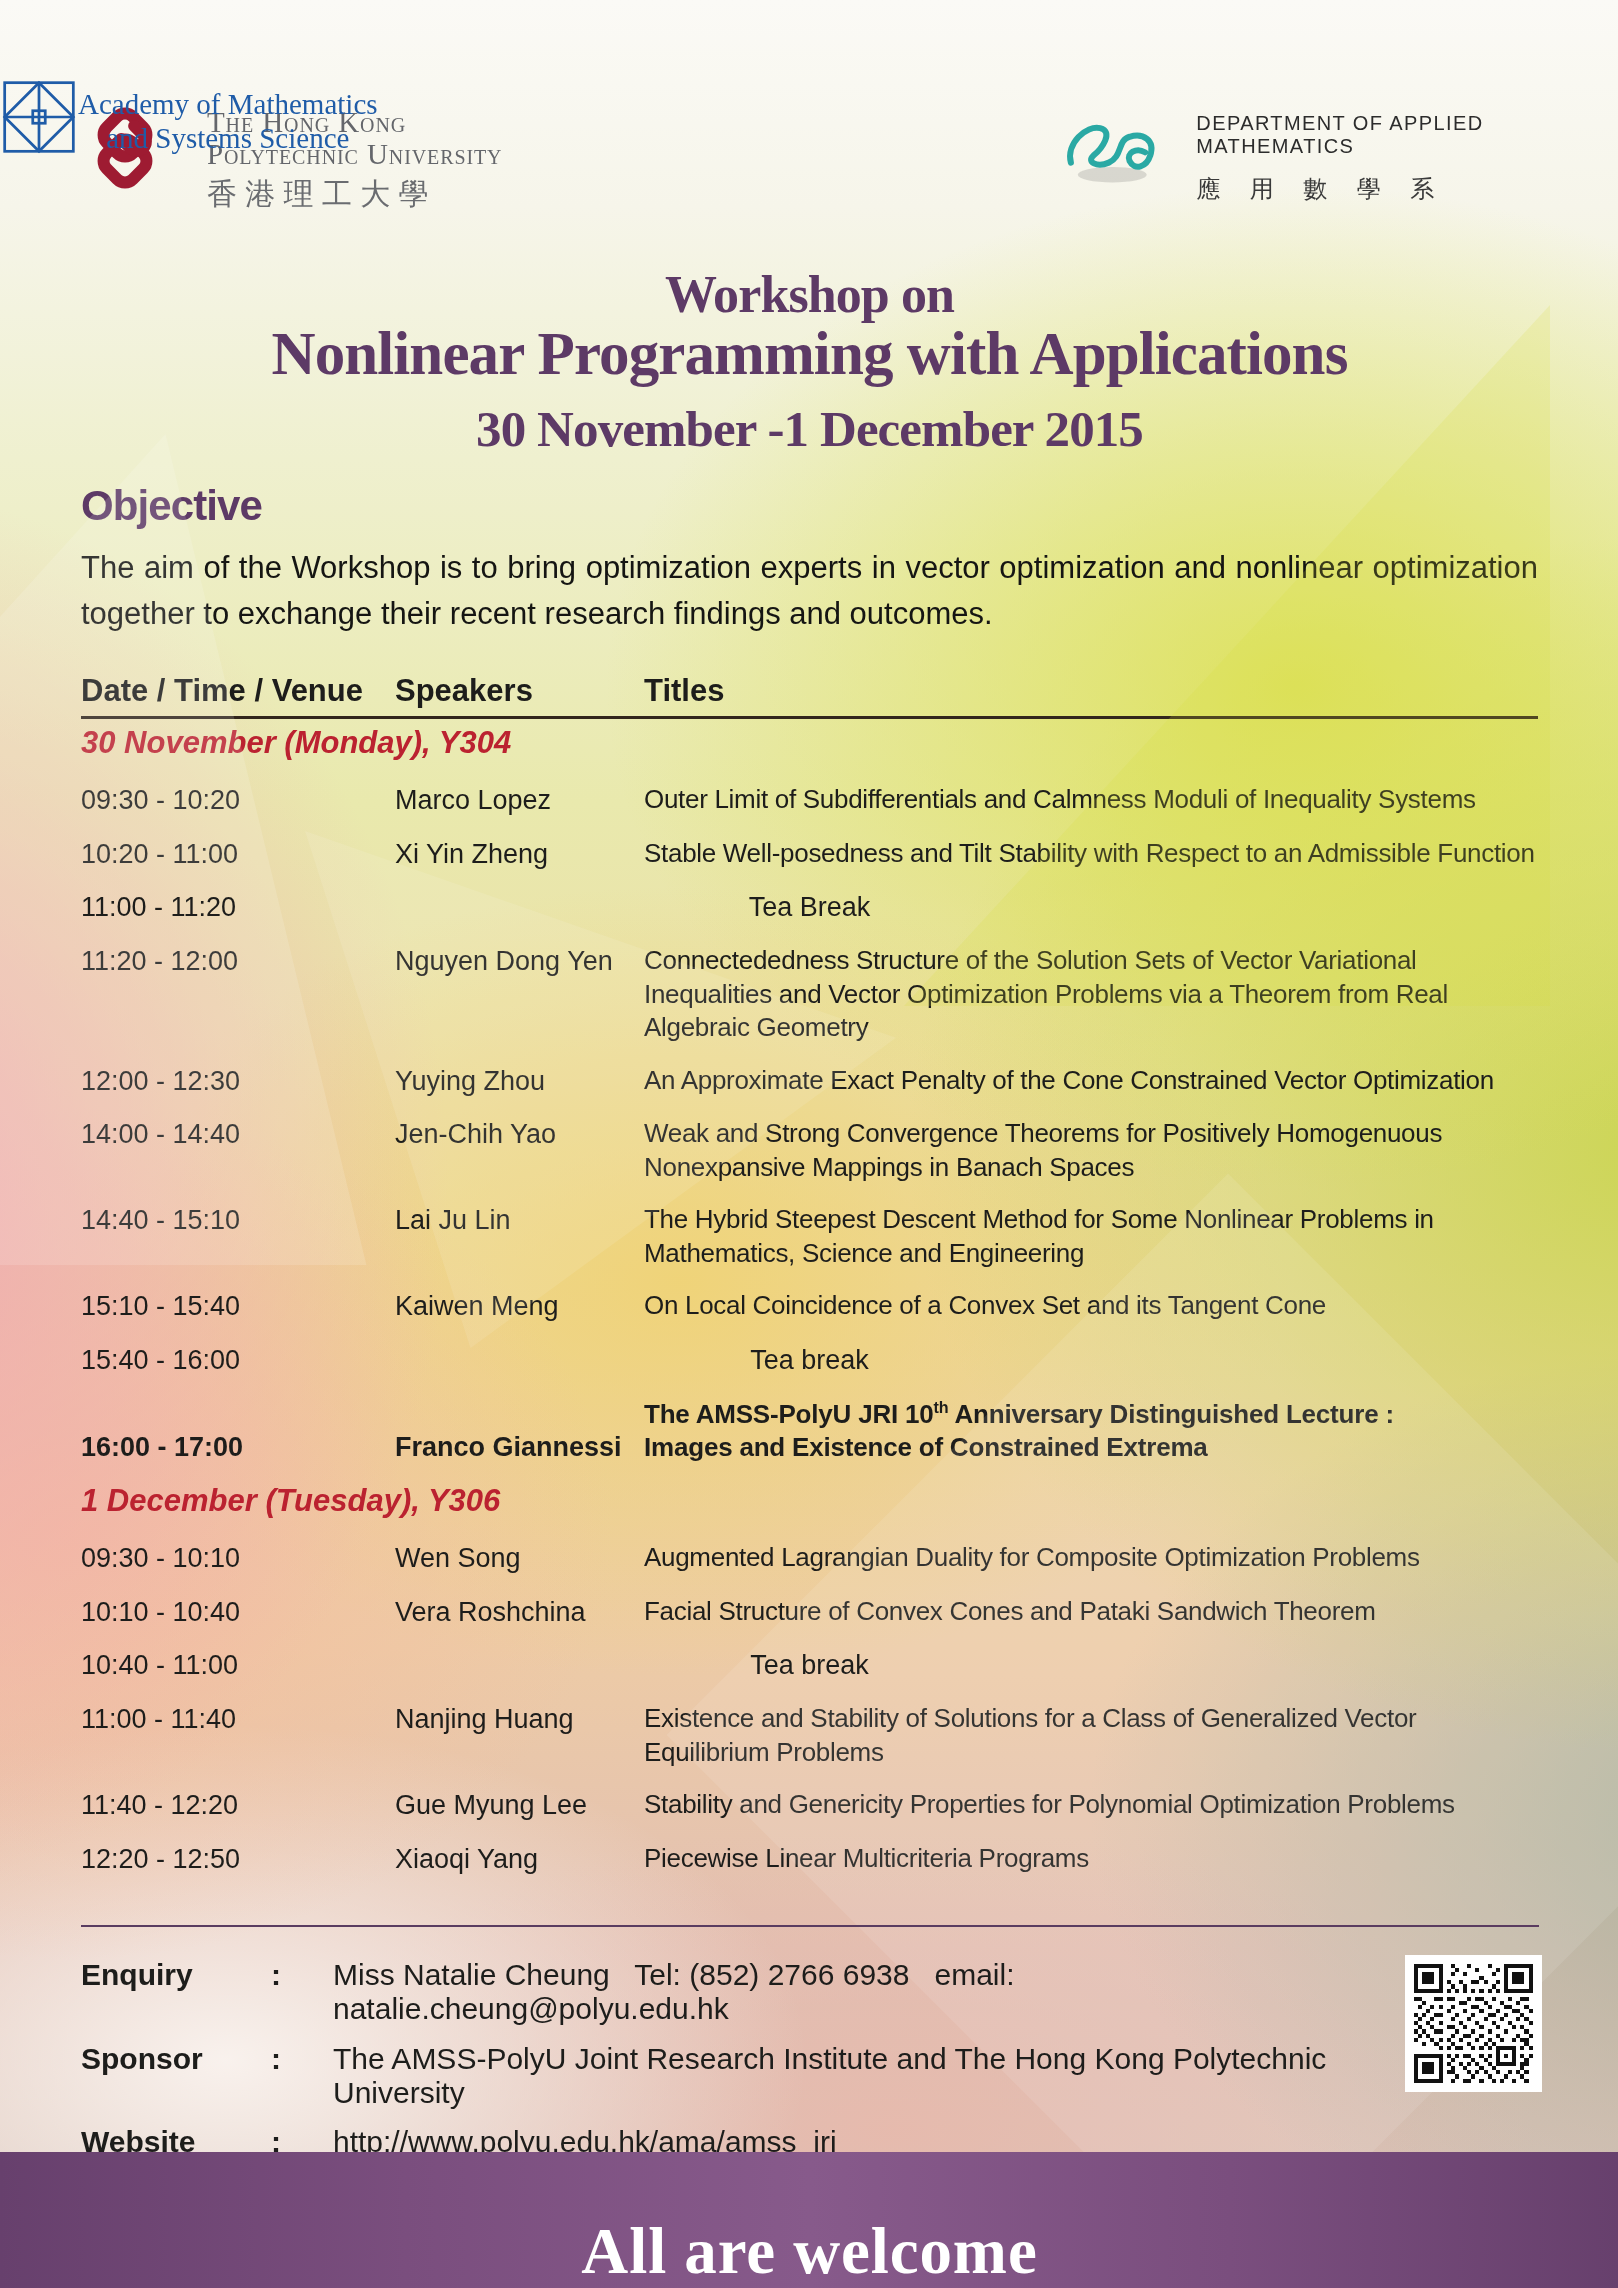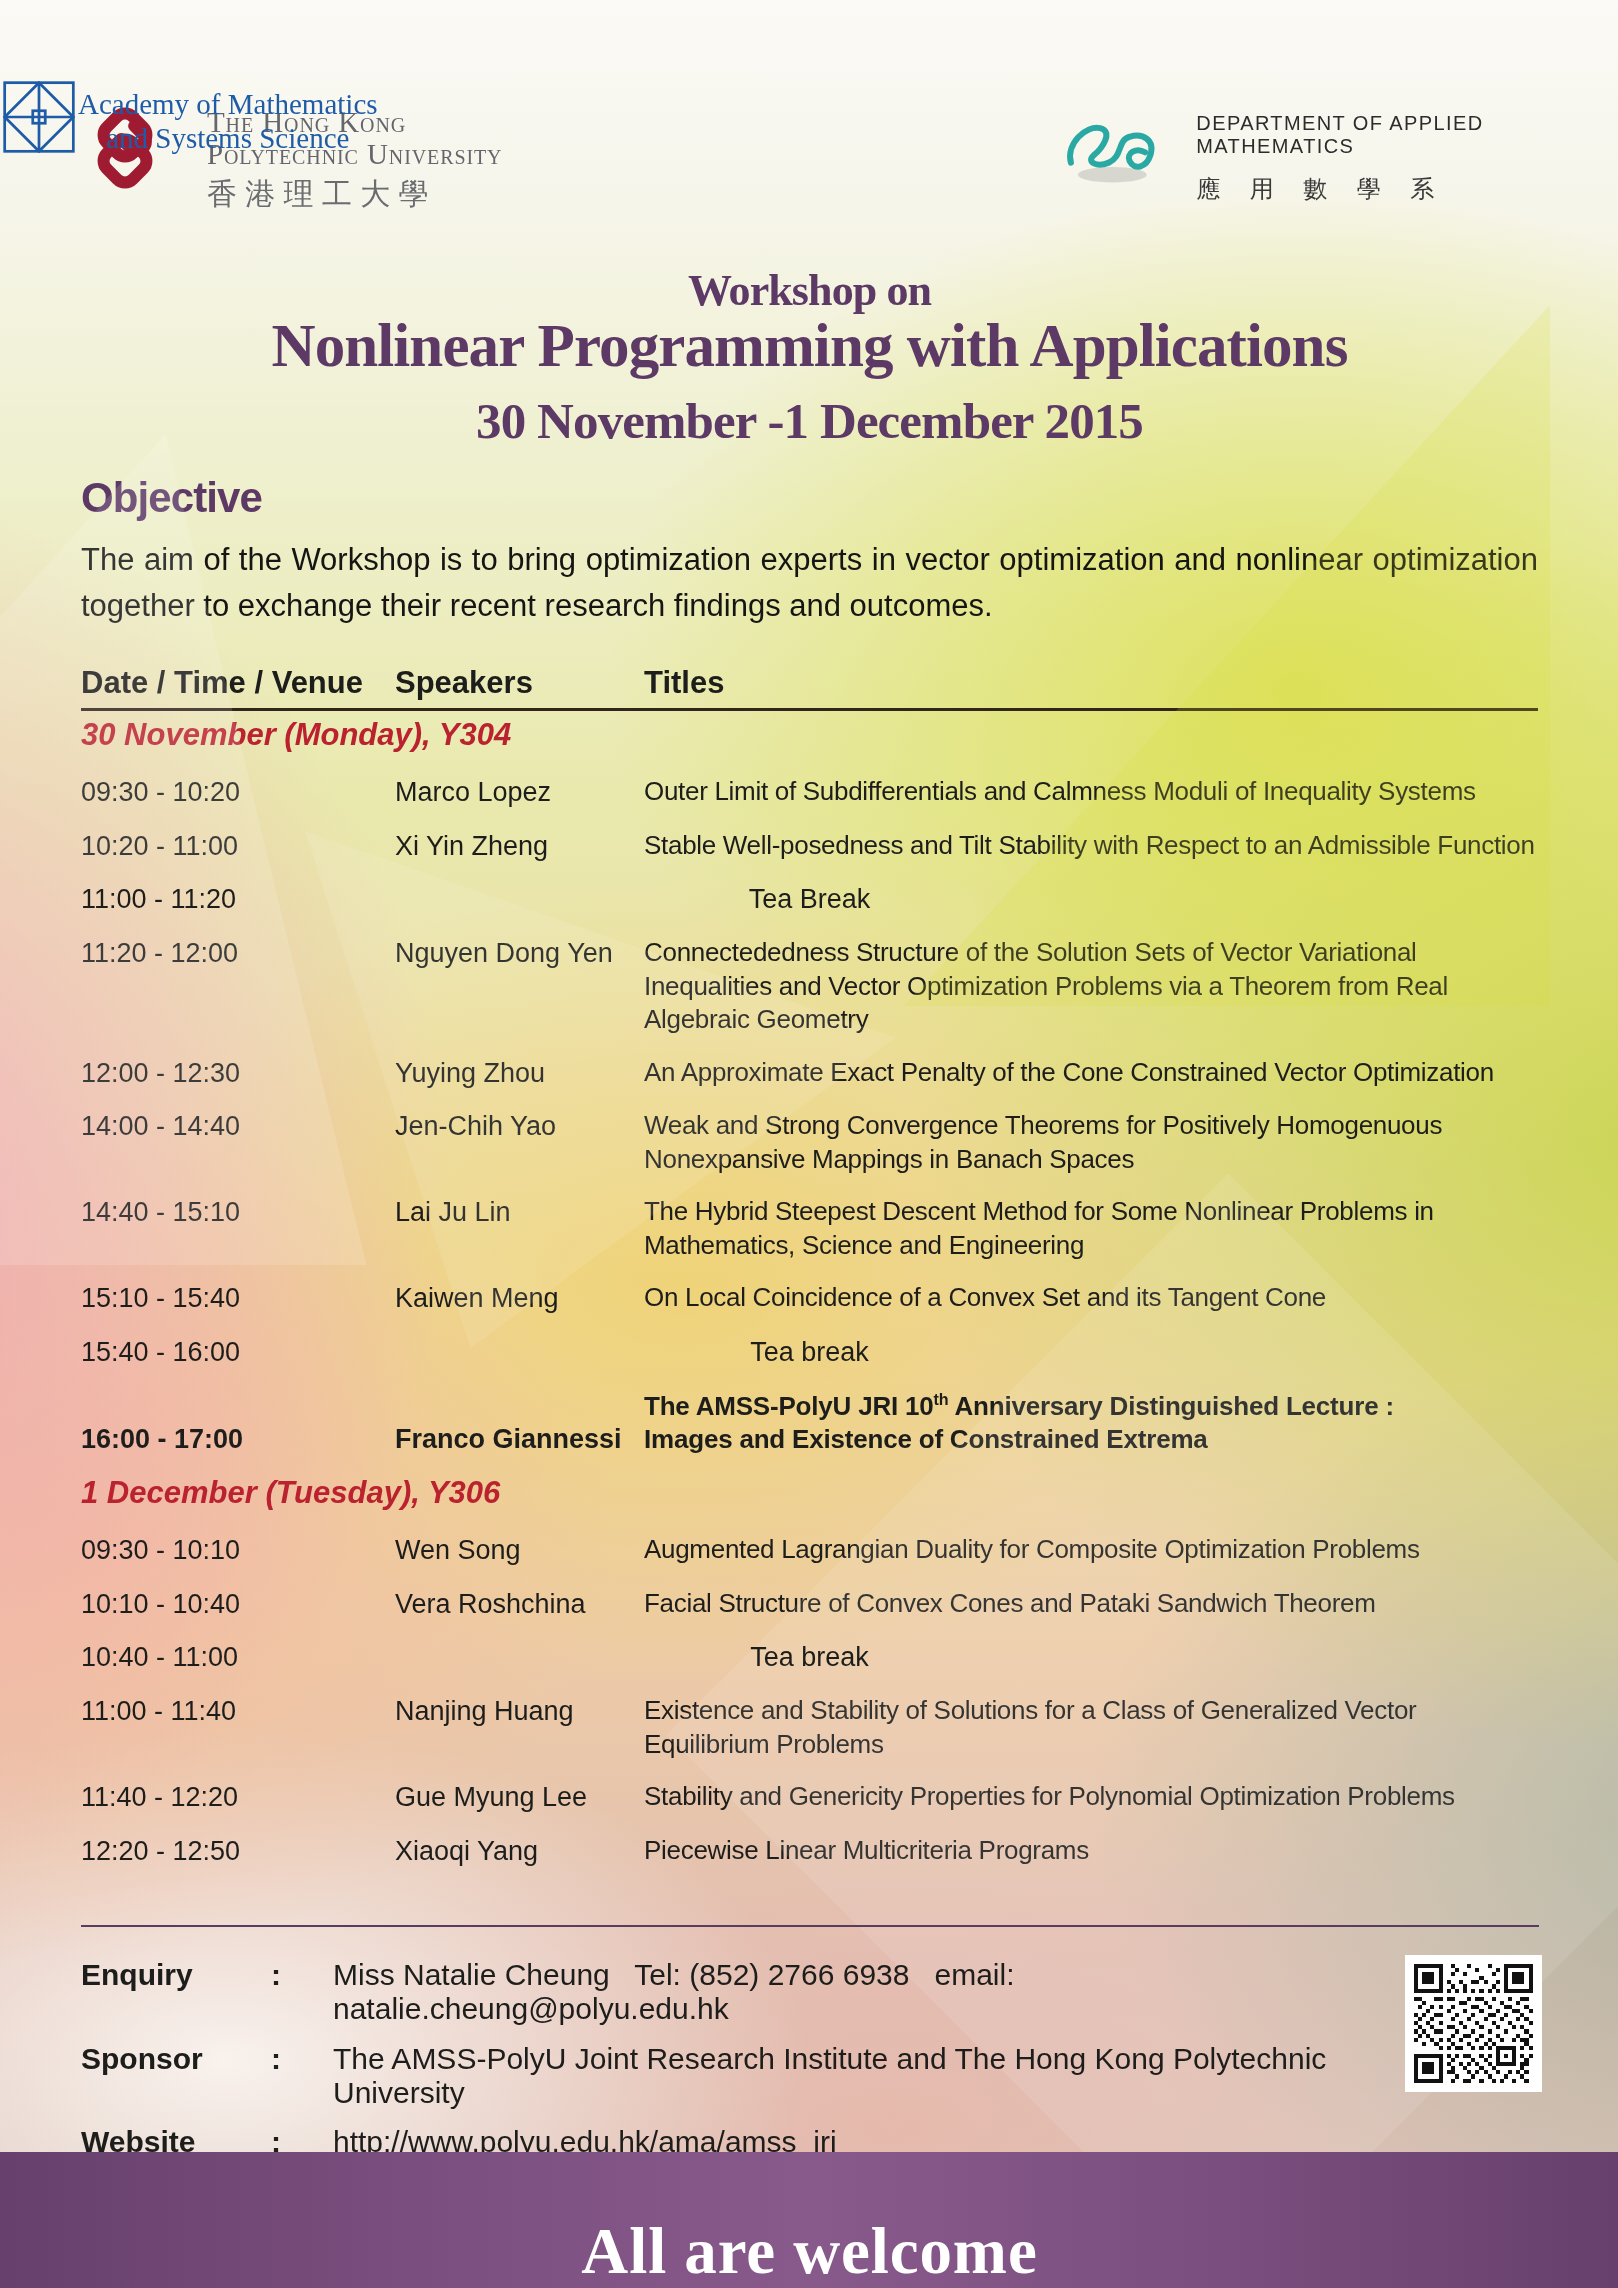--- a/index.html
+++ b/index.html
@@ -37,21 +37,21 @@
   .amss-text { margin-top:9.2px; text-align:center; color:#1f5ca8; font-family:"Liberation Serif", serif; font-size:29px; line-height:1.15; }
 
   .ama { position:absolute; left:1064px; top:103px; display:flex; align-items:center; }
   .ama-text { margin-left:22px; margin-top:9.2px; }
   .ama-en { font-size:20px; letter-spacing:1.4px; color:#2c2c2c; }
   .ama-cn { font-size:24px; letter-spacing:29.5px; color:#3a3a3a; margin-top:14.8px; }
 
   
   .title-block { padding-top:269px; text-align:center; color:#5d3a66;
                  font-family:"Liberation Serif", serif; font-weight:bold; }
-  .title-l1 { font-size:44px; letter-spacing:-0.9px; line-height:1.0; }
+  .title-l1 { font-size:52px; letter-spacing:-0.9px; line-height:1.0; }
   .title-l2 { font-size:61px; letter-spacing:-0.9px; line-height:1.08; }
   .title-date { font-size:51px; margin-top:13px; letter-spacing:-0.9px; }
 
   
   .objective { margin:24px 81px 0; }
   .objective-h { font-family:Liberation Sans, sans-serif; font-weight:bold; font-size:42px; color:#5d3a66; letter-spacing:-0.9px; }
   .objective-p { margin-top:14.8px; font-size:31px; line-height:1.5; text-align:justify; color:#151513; }
 
   
   .schedule { margin:35px 81px 0; }

